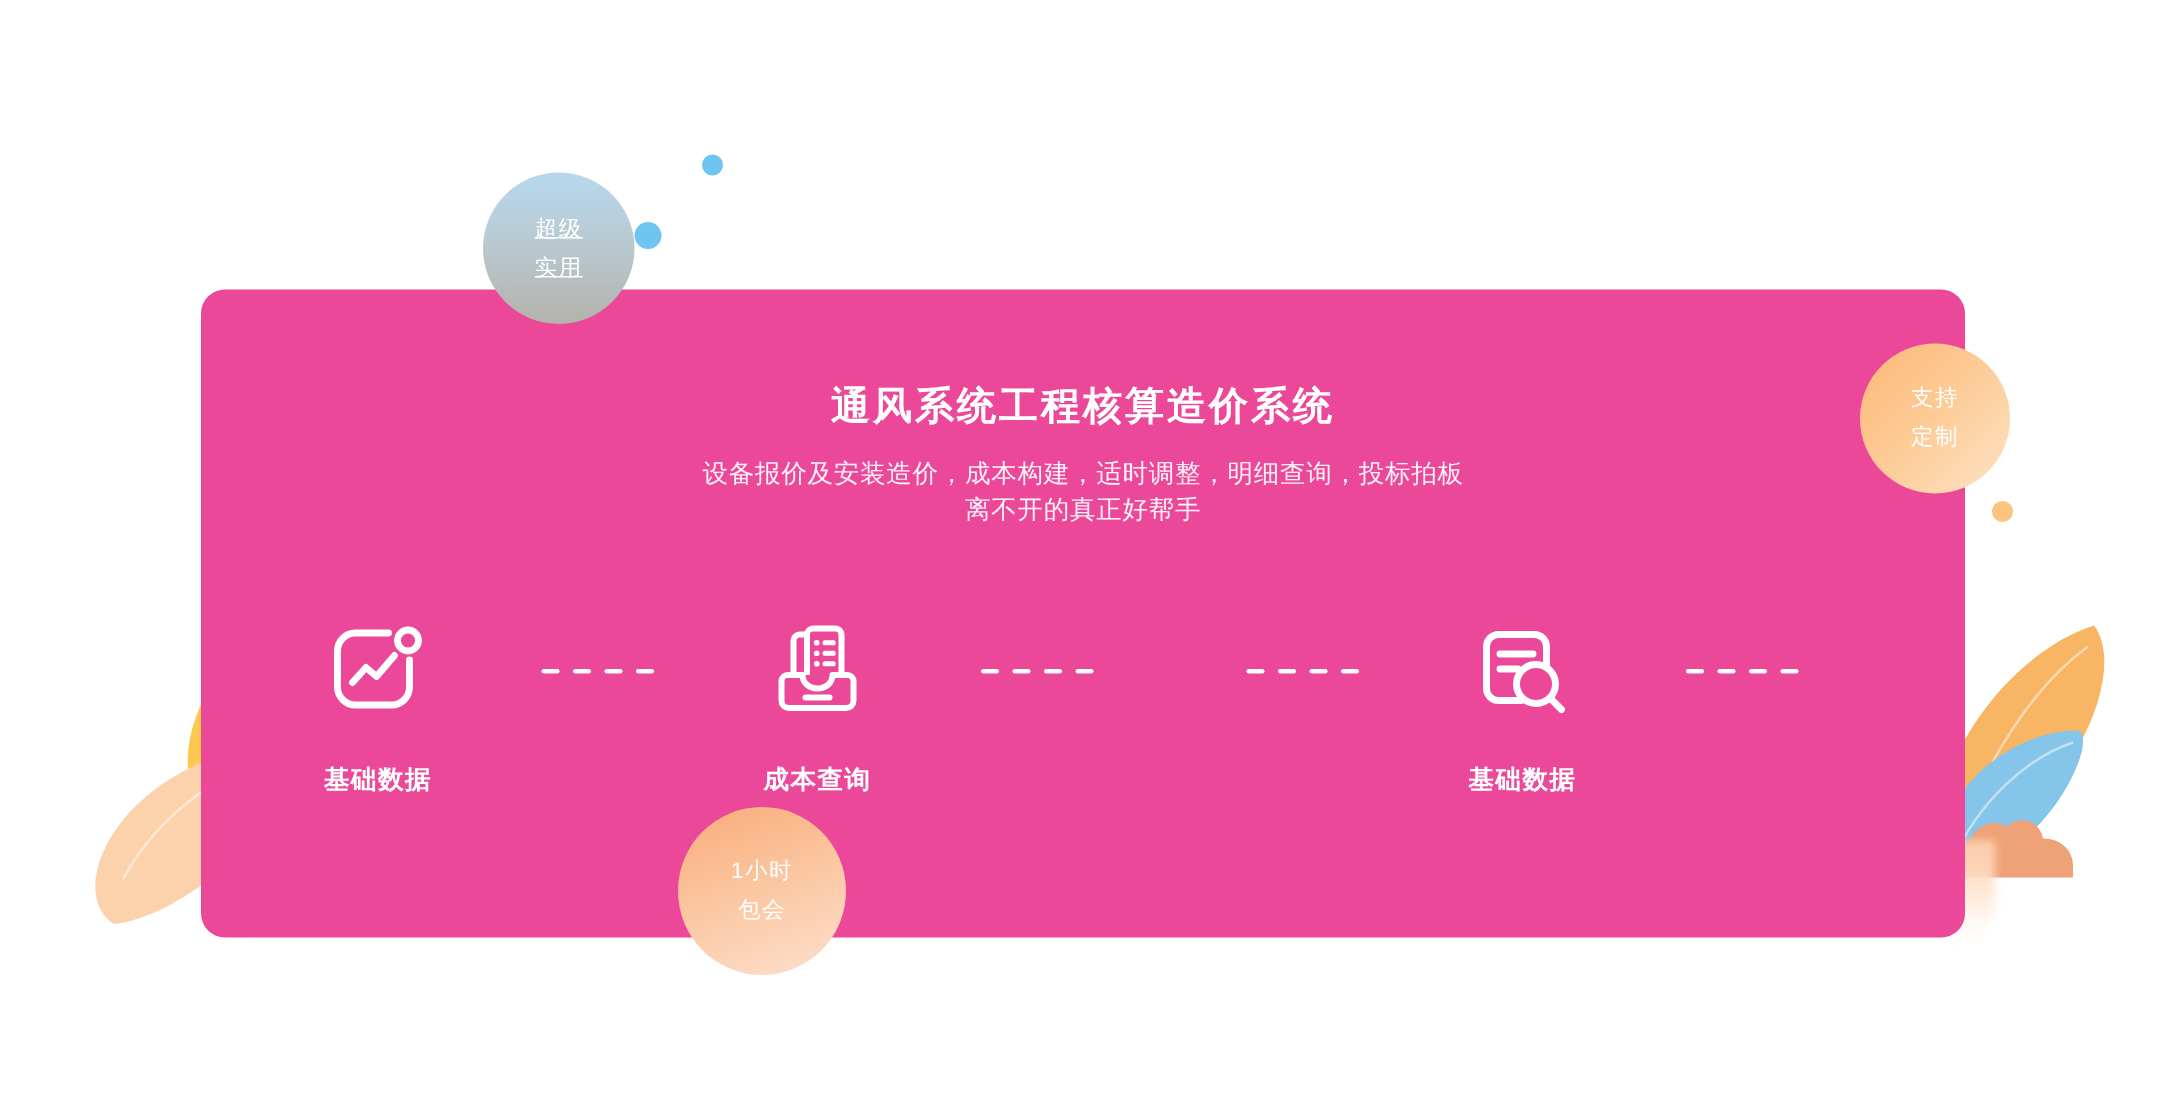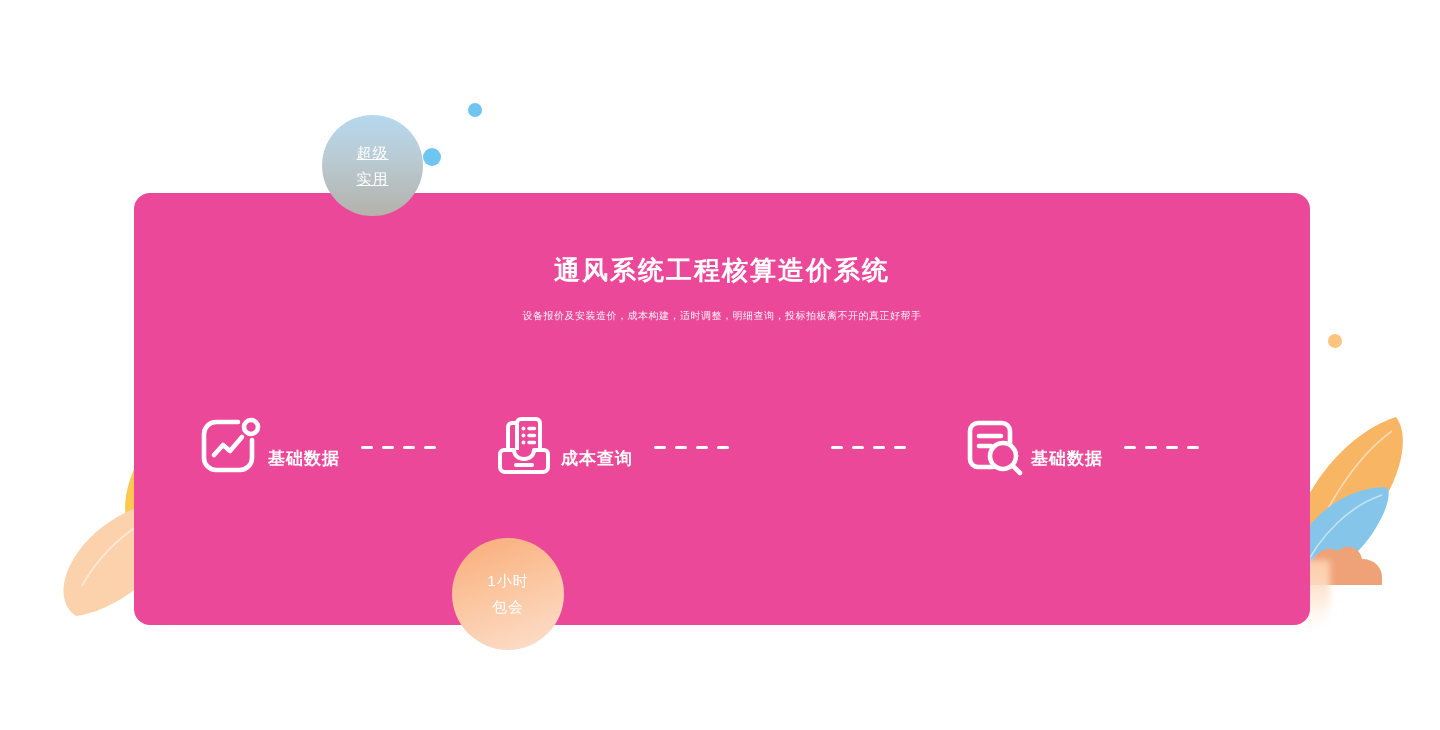--- a/index.html
+++ b/index.html
@@ -63,40 +63,40 @@
   #title {
     font-size: 26px;
     font-weight: 700;
     color: #ffffff;
     letter-spacing: 2px;
     line-height: 1.2;
   }
   #subtitle {
     margin: 18px auto 0;
     width: 520px;
-    font-size: 10px;
+    font-size: 17px;
     line-height: 24px;
     color: rgba(255,255,255,0.93);
     letter-spacing: 0.5px;
   }
 
   
   #features {
     position: absolute;
     left: 60px;
     right: 60px;
     top: 215px;
     display: flex;
     align-items: flex-start;
     justify-content: space-between;
   }
   .feature {
     width: 116px;
     display: flex;
-    flex-direction: row;
+    flex-direction: column;
     align-items: center;
     flex: 0 0 auto;
   }
   .feature-icon {
     width: 78px;
     height: 78px;
     display: flex;
     align-items: center;
     justify-content: center;
   }
@@ -267,20 +267,24 @@
 
 
     </div>
   </div>
 
   <div class="badge" id="badge-super">
     <span>超级</span>
     <span>实用</span>
   </div>
 
+  <div class="badge" id="badge-custom">
+    <span>支持</span>
+    <span>定制</span>
+  </div>
 
   <div class="badge" id="badge-hour">
     <span>1小时</span>
     <span>包会</span>
   </div>
 
   <div class="dot" id="dot-blue-1"></div>
   <div class="dot" id="dot-blue-2"></div>
   <div class="dot" id="dot-orange-1"></div>
 

